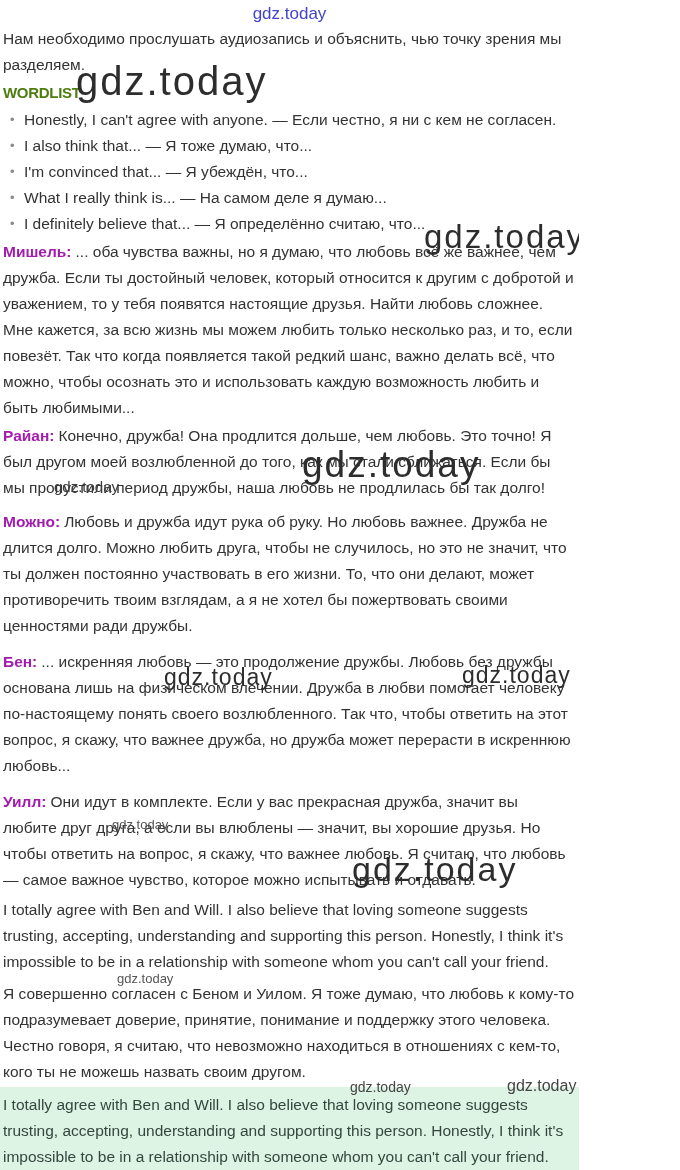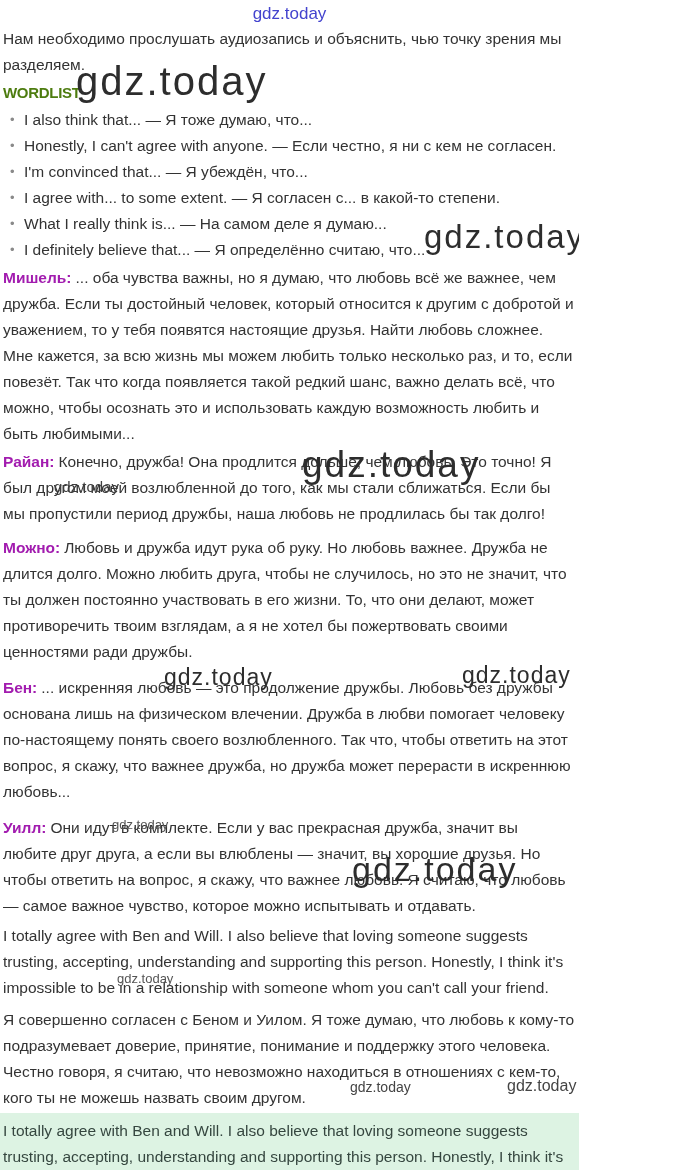--- a/index.html
+++ b/index.html
@@ -97,24 +97,23 @@
   <span class="wm" id="wm-bot-right">gdz.today</span>
 
   <div class="content">
 
     <p class="intro">Нам необходимо прослушать аудиозапись и объяснить, чью точку зрения мы разделяем.</p>
 
     <div class="wordlist">WORDLIST</div>
 
 
     <ul class="phrases">
+      <li>Honestly, I can't agree with anyone. — Если честно, я ни с кем не согласен.</li>
       <li>I also think that... — Я тоже думаю, что...</li>
-      <li>Honestly, I can't agree with anyone. — Если честно, я ни с кем не согласен.</li>
       <li>I'm convinced that... — Я убеждён, что...</li>
-      <li>I agree with... to some extent. — Я согласен с... в какой-то степени.</li>
       <li>What I really think is... — На самом деле я думаю...</li>
       <li>I definitely believe that... — Я определённо считаю, что...</li>
     </ul>
 
     <p class="speaker sp-michelle"><b>Мишель:</b><span>... оба чувства важны, но я думаю, что любовь всё же важнее, чем дружба. Если ты достойный человек, который относится к другим с добротой и уважением, то у тебя появятся настоящие друзья. Найти любовь сложнее. Мне кажется, за всю жизнь мы можем любить только несколько раз, и то, если повезёт. Так что когда появляется такой редкий шанс, важно делать всё, что можно, чтобы осознать это и использовать каждую возможность любить и быть любимыми...</span></p>
 
     <p class="speaker sp-ryan"><b>Райан:</b><span>Конечно, дружба! Она продлится дольше, чем любовь. Это точно! Я был другом моей возлюбленной до того, как мы стали сближаться. Если бы мы пропустили период дружбы, наша любовь не продлилась бы так долго!</span></p>
 
     <p class="speaker sp-claire"><b>Можно:</b><span>Любовь и дружба идут рука об руку. Но любовь важнее. Дружба не длится долго. Можно любить друга, чтобы не случилось, но это не значит, что ты должен постоянно участвовать в его жизни. То, что они делают, может противоречить твоим взглядам, а я не хотел бы пожертвовать своими ценностями ради дружбы.</span></p>
 

